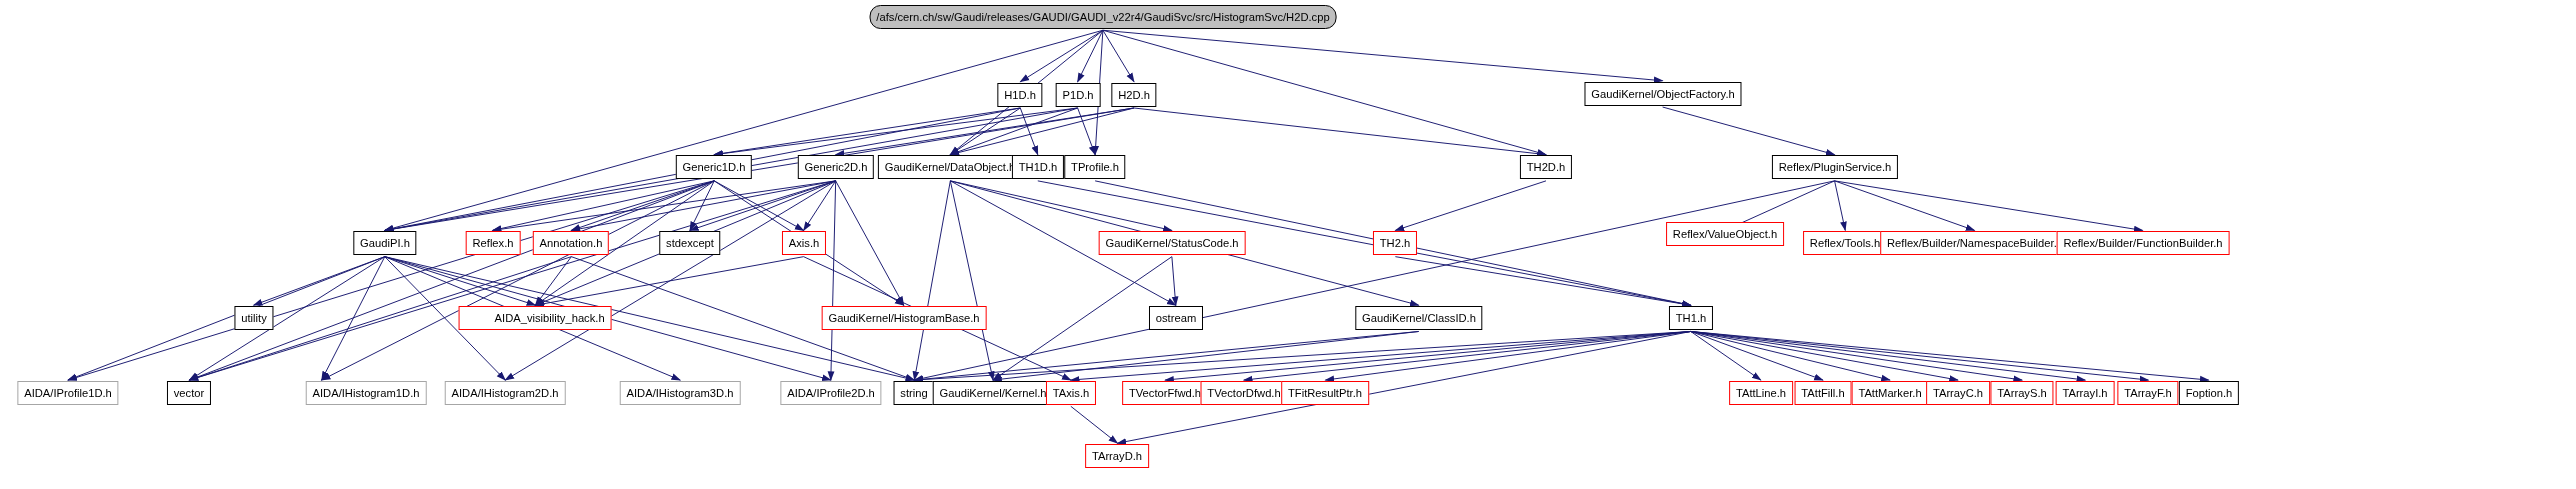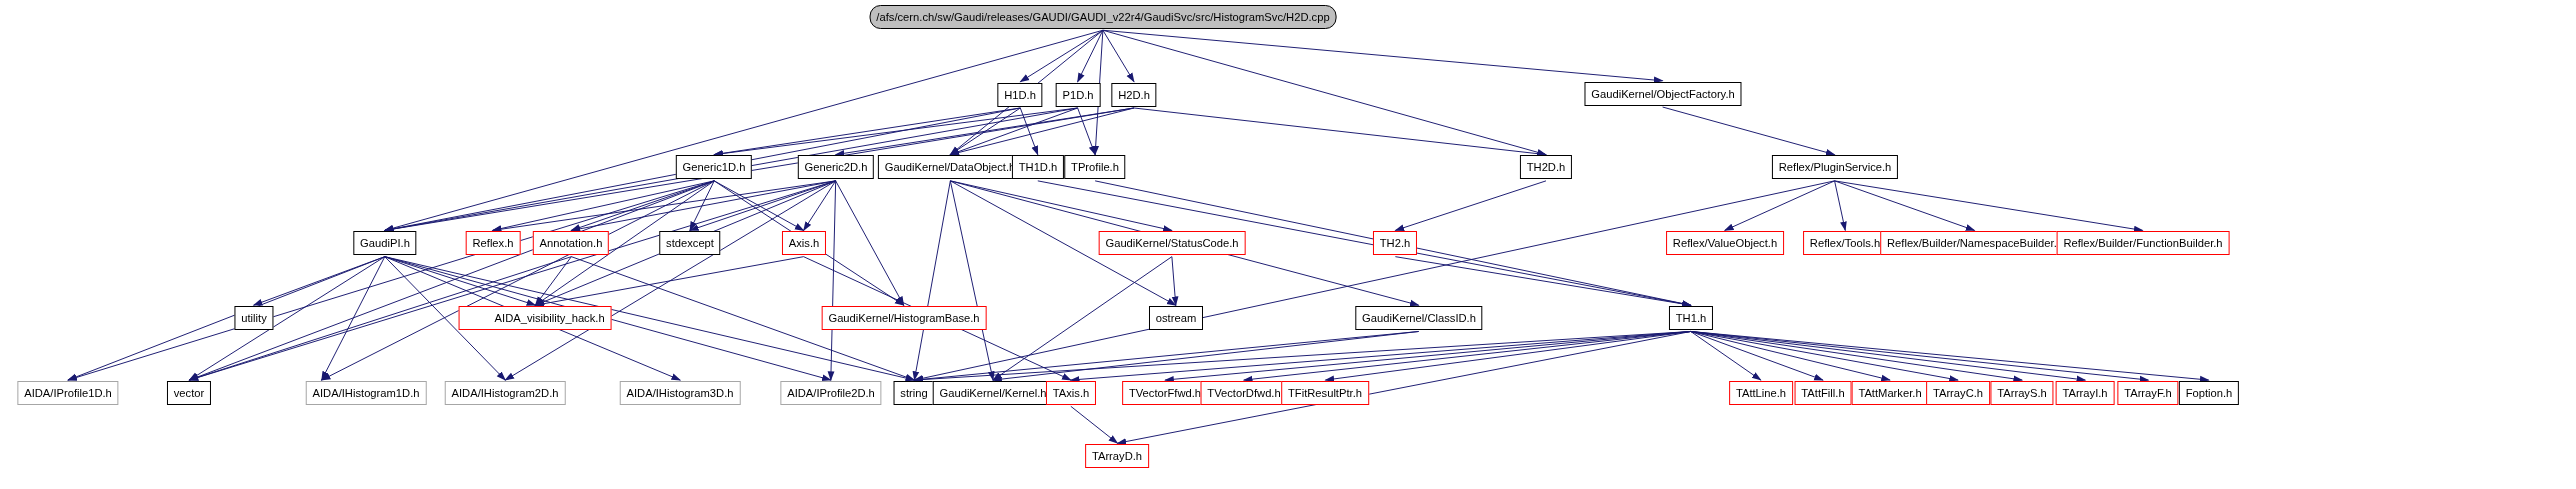--- a/index.html
+++ b/index.html
@@ -121,21 +121,21 @@
     <div class="node " style="left: 1095px; top: 155px;">TProfile.h</div>
     <div class="node " style="left: 1546px; top: 155px;">TH2D.h</div>
     <div class="node " style="left: 1835px; top: 155px;">Reflex/PluginService.h</div>
     <div class="node " style="left: 385px; top: 231px;">GaudiPI.h</div>
     <div class="node incomplete" style="left: 493px; top: 231px;">Reflex.h</div>
     <div class="node incomplete" style="left: 571px; top: 231px;">Annotation.h</div>
     <div class="node " style="left: 690px; top: 231px;">stdexcept</div>
     <div class="node incomplete" style="left: 804px; top: 231px;">Axis.h</div>
     <div class="node incomplete" style="left: 1172px; top: 231px;">GaudiKernel/StatusCode.h</div>
     <div class="node incomplete" style="left: 1395px; top: 231px;">TH2.h</div>
-    <div class="node incomplete" style="left: 1725px; top: 231px; text-align: center;">Reflex/ValueObject.h</div>
+    <div class="node incomplete" style="left: 1725px; top: 222px; text-align: center;">Reflex/ValueObject.h</div>
     <div class="node incomplete" style="left: 1845px; top: 231px;">Reflex/Tools.h</div>
     <div class="node incomplete" style="left: 1975px; top: 231px;">Reflex/Builder/NamespaceBuilder.h</div>
     <div class="node incomplete" style="left: 2143px; top: 231px;">Reflex/Builder/FunctionBuilder.h</div>
     <div class="node " style="left: 254px; top: 306px;">utility</div>
     <div class="node incomplete" style="left: 535px; top: 306px; padding-left: 35px;">AIDA_visibility_hack.h</div>
     <div class="node incomplete" style="left: 904px; top: 306px;">GaudiKernel/HistogramBase.h</div>
     <div class="node " style="left: 1176px; top: 306px;">ostream</div>
     <div class="node " style="left: 1419px; top: 306px;">GaudiKernel/ClassID.h</div>
     <div class="node " style="left: 1691px; top: 306px;">TH1.h</div>
     <div class="node external" style="left: 68px; top: 381px;">AIDA/IProfile1D.h</div>

